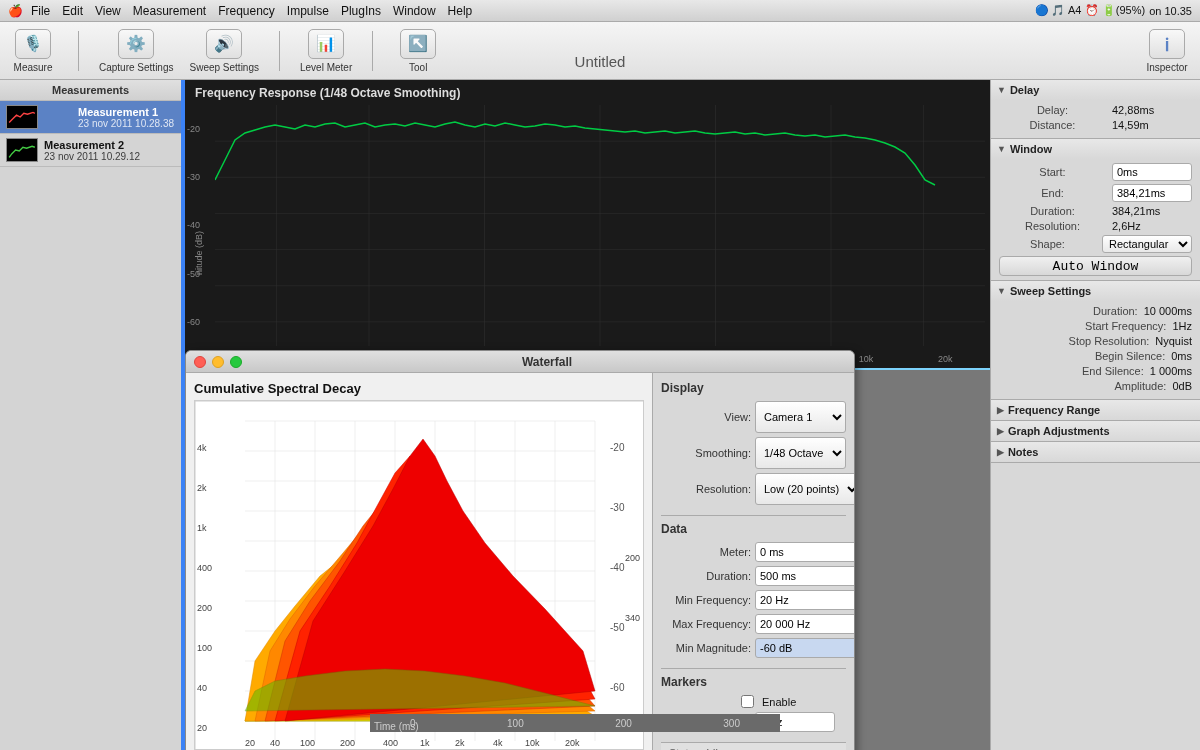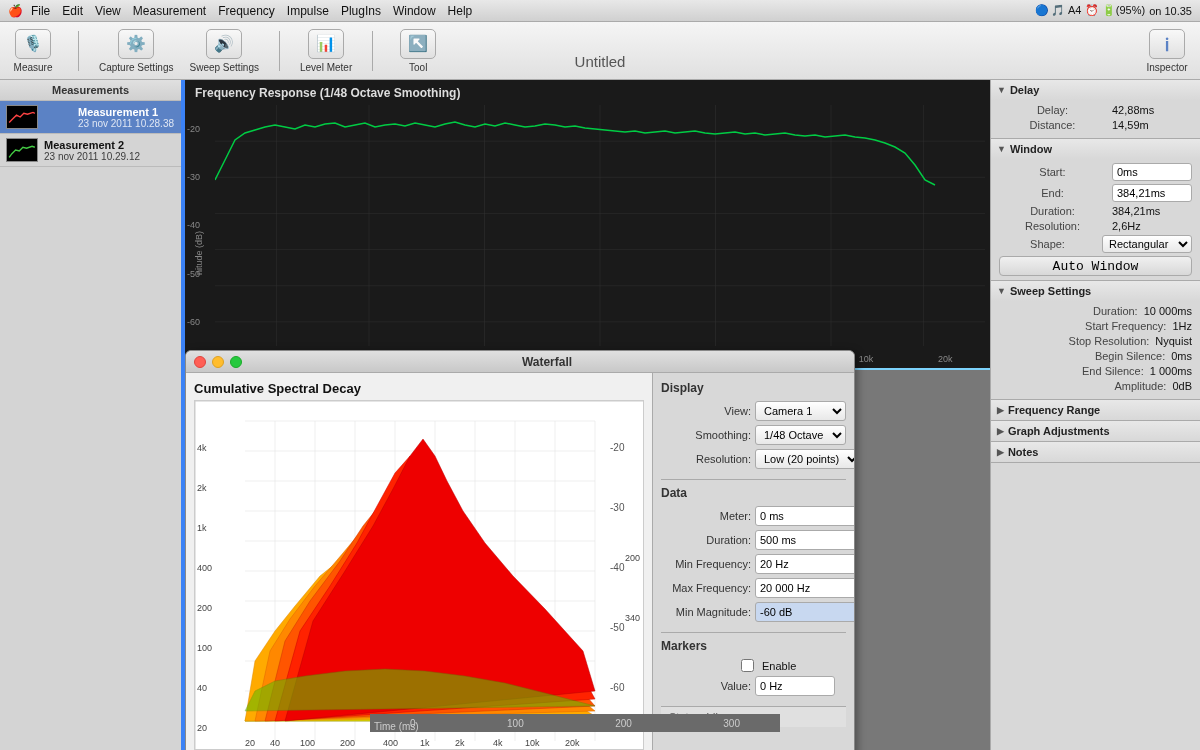--- a/index.html
+++ b/index.html
@@ -195,21 +195,21 @@
     .controls-section-title { font-size: 12px; font-weight: bold; color: #333; margin-bottom: 6px; }
     .control-row {
       display: flex;
       align-items: center;
       margin-bottom: 4px;
       gap: 4px;
     }
     .control-label { width: 90px; text-align: right; font-size: 11px; color: #333; flex-shrink: 0; }
     .control-select {
       flex: 1;
-      height: 20px;
+      height: 32px;
       font-size: 11px;
       background: linear-gradient(to bottom, #ffffff, #e8e8e8);
       border: 1px solid #aaa;
       border-radius: 3px;
       padding: 0 4px;
     }
     .control-input-group {
       display: flex;
       align-items: flex-end;
       flex: 1;

